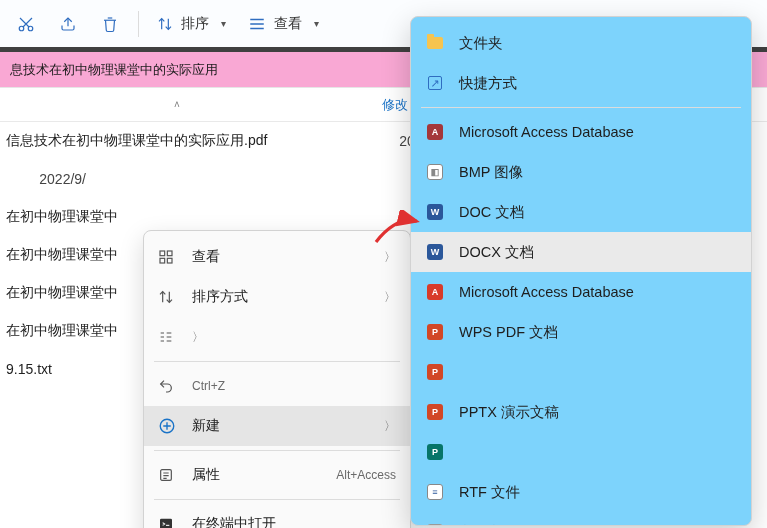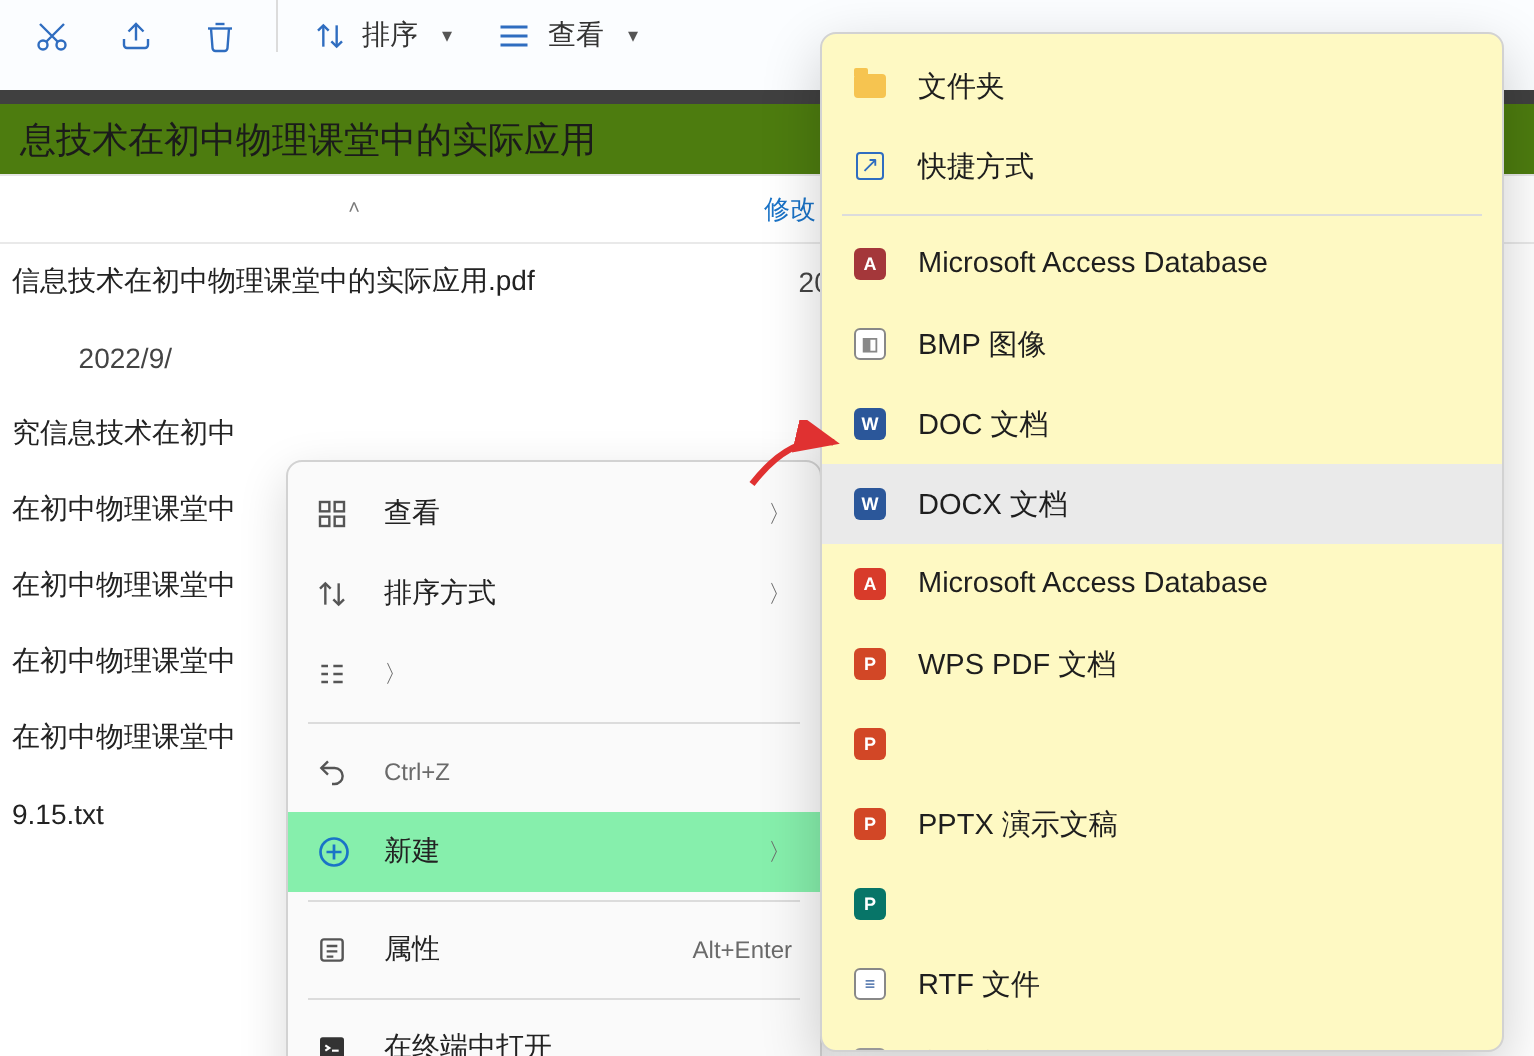--- a/index.html
+++ b/index.html
@@ -10,23 +10,24 @@
     background: #ffffff;
     width: 767px;
     height: 528px;
     overflow: hidden;
     position: relative;
   }
   
   .toolbar {
     height: 52px;
     display: flex;
+    align-items: center;
     padding: 0 8px;
     gap: 6px;
-    border-bottom: 7px solid #404040;
+    border-bottom: 5px solid #404040;
     background: #fbfdff;
   }
   .tool-btn {
     width: 36px; height: 36px;
     display: flex; align-items:center; justify-content:center;
     border-radius: 4px;
     color: #2f6dc0;
   }
   .vsep { width:1px; height:26px; background:#dcdcdc; margin:0 4px; }
   .tool-label {
@@ -37,22 +38,22 @@
   .tool-label .glyph { color:#2f6dc0; font-size:16px; }
   .tool-label .txt { font-size:14px; }
   .chev { font-size:10px; color:#555; margin-left:4px; }
 
   
   .address {
     height: 36px;
     display:flex; align-items:center;
     padding: 0 10px;
     border-bottom: 1px solid #e6e6e6;
-    font-size:18px;
-    background:#4d7c0f;
+    font-size:13px;
+    background:#f9a8d4;
   }
 
   
   .colheader {
     height: 34px;
     display:flex; align-items:center;
     font-size:13px;
     color:#5a5a5a;
     border-bottom:1px solid #e9e9e9;
     background:#ffffff;
@@ -89,34 +90,34 @@
   }
   .ctx-row {
     height:40px;
     display:flex; align-items:center;
     padding:0 14px;
     gap:14px;
     font-size:14px;
     color:#222;
     position:relative;
   }
-  .ctx-row:hover, .ctx-row.hover { background:#86efac; }
+  .ctx-row:hover, .ctx-row.hover { background:#e5e5e5; }
   .ctx-row .icn { width:20px; text-align:center; color:#4a4a4a; font-size:16px; }
   .ctx-row .lbl { flex:1; }
   .ctx-row .rside { color:#6a6a6a; font-size:12px; }
   .ctx-row .chevr { color:#6a6a6a; font-size:12px; }
   .ctx-sep { height:1px; background:#dcdcdc; margin:4px 10px; }
 
   
   .ctx2 {
     position:absolute;
     left:410px; top:16px;
     width:342px;
     height:510px;
-    background:#fef9c3;
+    background:#7dd3fc;
     border:1px solid #d2d2d2;
     border-radius:8px;
     box-shadow:0 10px 30px rgba(0,0,0,0.20);
     padding:6px 0;
     overflow:hidden;
   }
   .type-row {
     height:40px;
     display:flex; align-items:center;
     padding:0 14px;
@@ -208,23 +209,20 @@
 
 <div class="files">
   <div class="file-row">
       <span class="fname">信息技术在初中物理课堂中的实际应用.pdf</span>
       <span class="fdate">2022/9/</span>
     </div>
   <div class="file-row">
       <span class="fdate">2022/9/</span>
     </div>
   <div class="file-row">
-      <span class="fname">究信息技术在初中</span>
-    </div>
-  <div class="file-row">
       <span class="fname">在初中物理课堂中</span>
     </div>
   <div class="file-row">
       <span class="fname">在初中物理课堂中</span>
     </div>
   <div class="file-row">
       <span class="fname">在初中物理课堂中</span>
     </div>
   <div class="file-row">
       <span class="fname">在初中物理课堂中</span>
@@ -290,21 +288,21 @@
   </div>
   <div class="ctx-sep"></div>
   <div class="ctx-row">
     <span class="icn">
       <svg width="16" height="16" viewBox="0 0 24 24" fill="none" stroke="#555" stroke-width="1.8">
           <rect x="4" y="4" width="16" height="16" rx="2"></rect>
           <path d="M8 9h8M8 13h8M8 17h5"></path>
         </svg>
     </span>
     <span class="lbl">属性</span>
-    <span class="rside">Alt+Enter</span>
+    <span class="rside">Alt+Access</span>
   </div>
   <div class="ctx-sep"></div>
   <div class="ctx-row">
     <span class="icn">
       <svg width="16" height="16" viewBox="0 0 24 24" fill="#333">
           <rect x="3" y="4" width="18" height="16" rx="2" fill="#333"></rect>
           <path d="M7 10l3 2-3 2" stroke="#fff" stroke-width="1.6" fill="none"></path>
           <path d="M12 14h5" stroke="#fff" stroke-width="1.6"></path>
         </svg>
     </span>

